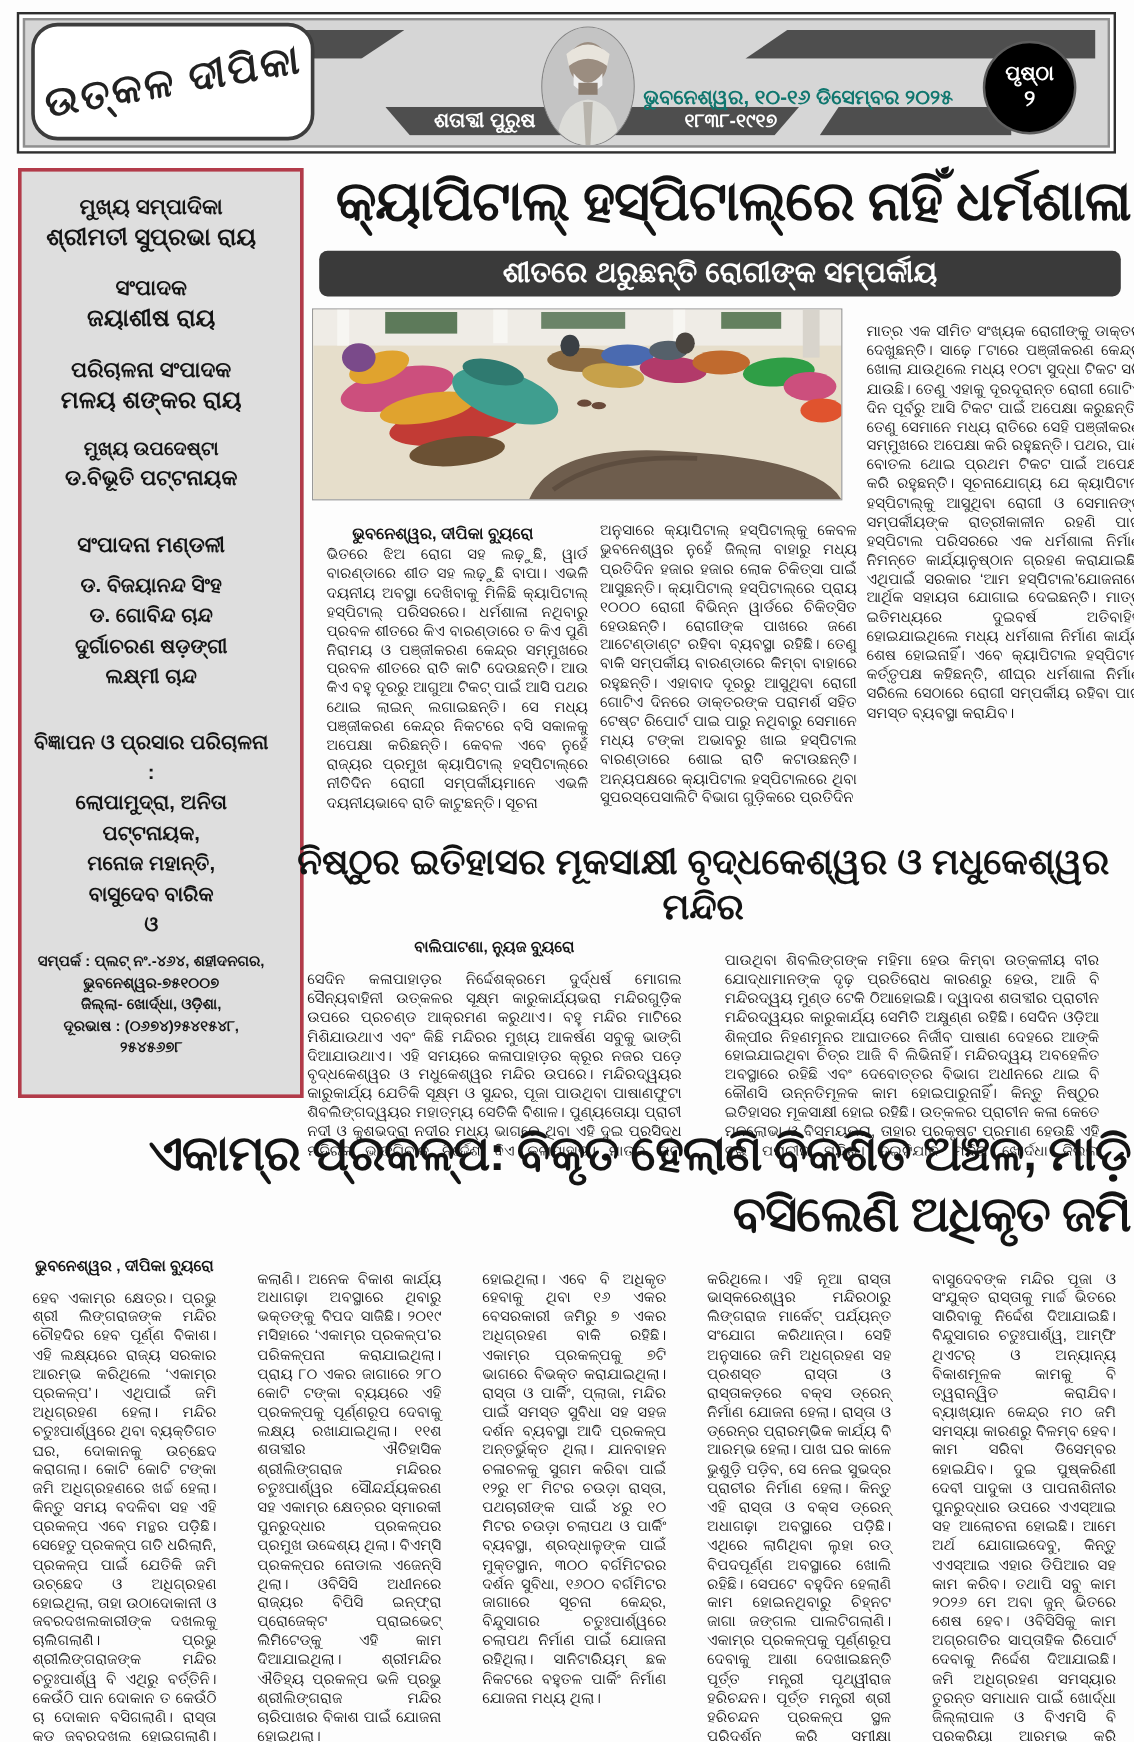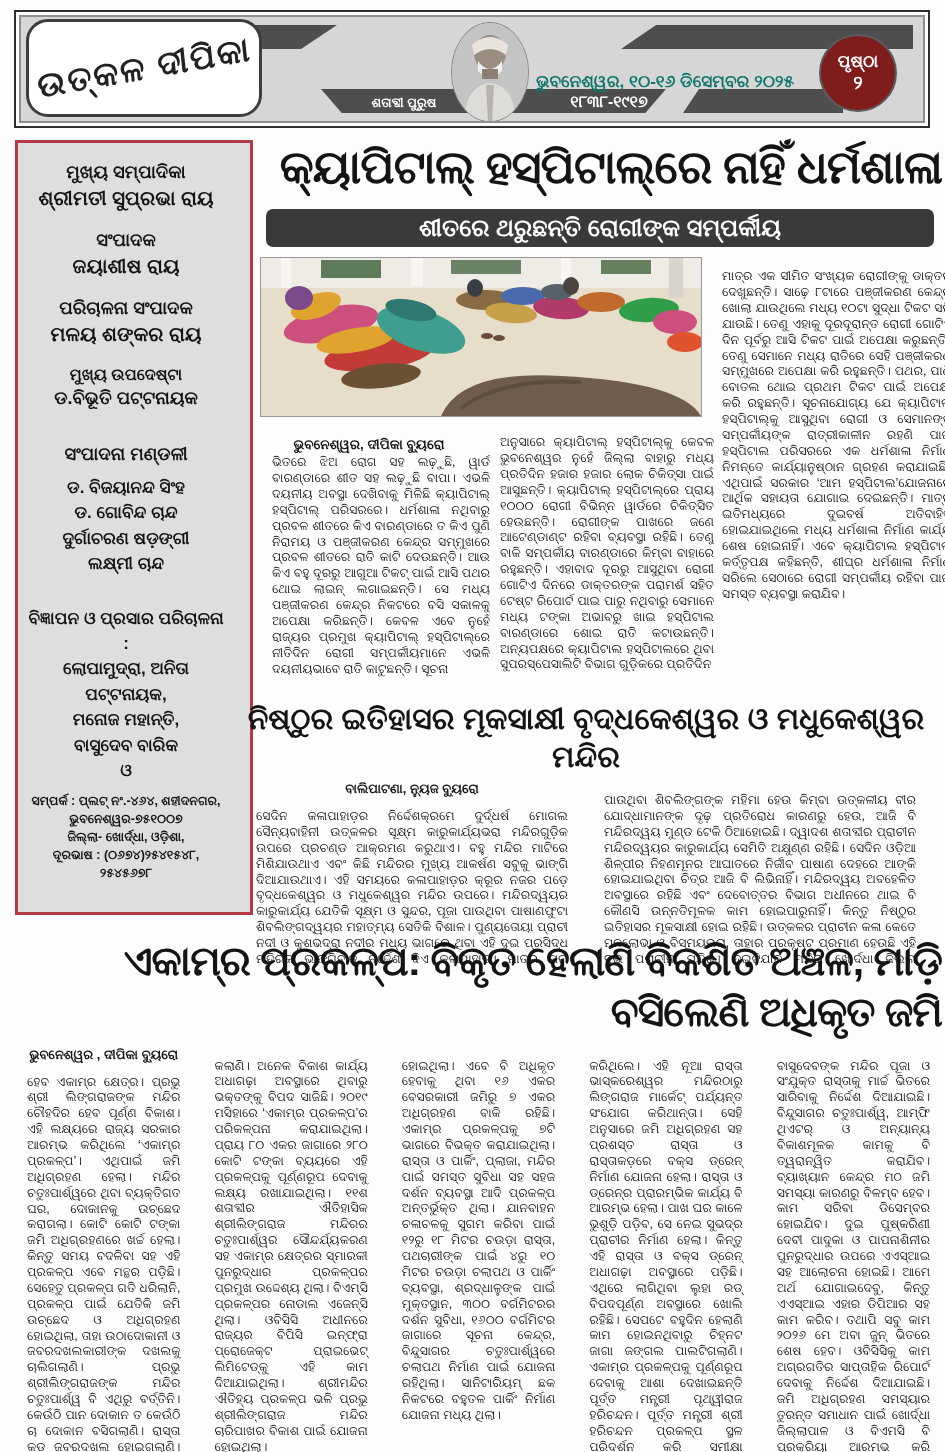--- a/index.html
+++ b/index.html
@@ -17,27 +17,27 @@
   .bar-bot-a{left:300px;bottom:8px;width:345px;clip-path:polygon(0 0,100% 0,94% 100%,6% 100%);}
   .bar-bot-b{left:662px;bottom:8px;width:160px;clip-path:polygon(10% 0,100% 0,100% 100%,0 100%);}
   .logo-box{position:absolute;left:10px;top:7px;width:230px;height:92px;background:#fff;
             border:3px solid #3d3d3d;border-radius:22px;display:flex;align-items:center;
             justify-content:center;z-index:3;}
   .logo-text{font-weight:bold;font-size:34px;color:#222;transform:rotate(-10deg) skewX(-4deg);
              letter-spacing:2px;white-space:nowrap;}
   .portrait{position:absolute;left:430px;top:5px;width:76px;height:98px;border-radius:50%;
             background:#c9c9c9;border:1px solid #888;overflow:hidden;z-index:4;}
   .century-label{position:absolute;left:308px;bottom:10px;width:150px;text-align:center;
-                 color:#fff;font-weight:bold;font-size:13px;z-index:5;}
+                 color:#fff;font-weight:bold;font-size:17px;z-index:5;}
   .dateline{position:absolute;left:515px;top:55px;width:270px;font-weight:bold;font-size:17px;
             color:#0f766e;z-index:5;}
   .years-label{position:absolute;left:528px;bottom:10px;width:120px;text-align:center;
                color:#fff;font-weight:bold;font-size:16px;z-index:5;}
   .page-circle{position:absolute;right:26px;top:17px;width:74px;height:74px;border-radius:50%;
-               background:#7f1d1d;border:2px solid #5c5c5c;color:#fff;display:flex;
+               background:#000000;border:2px solid #5c5c5c;color:#fff;display:flex;
                flex-direction:column;align-items:center;justify-content:center;z-index:5;
                font-weight:bold;line-height:1.15;}
   .page-circle .pl{font-size:17px;}
   .page-circle .pn{font-size:19px;}
 
   
   .sidebar{position:absolute;left:15px;top:140px;width:238px;height:775px;box-sizing:border-box;
            background:#dedede;border:3px solid #b23b49;text-align:center;padding:16px 24px 8px 8px;
            overflow:hidden;}
   .sb-title{font-weight:bold;font-size:18px;line-height:1.45;}

